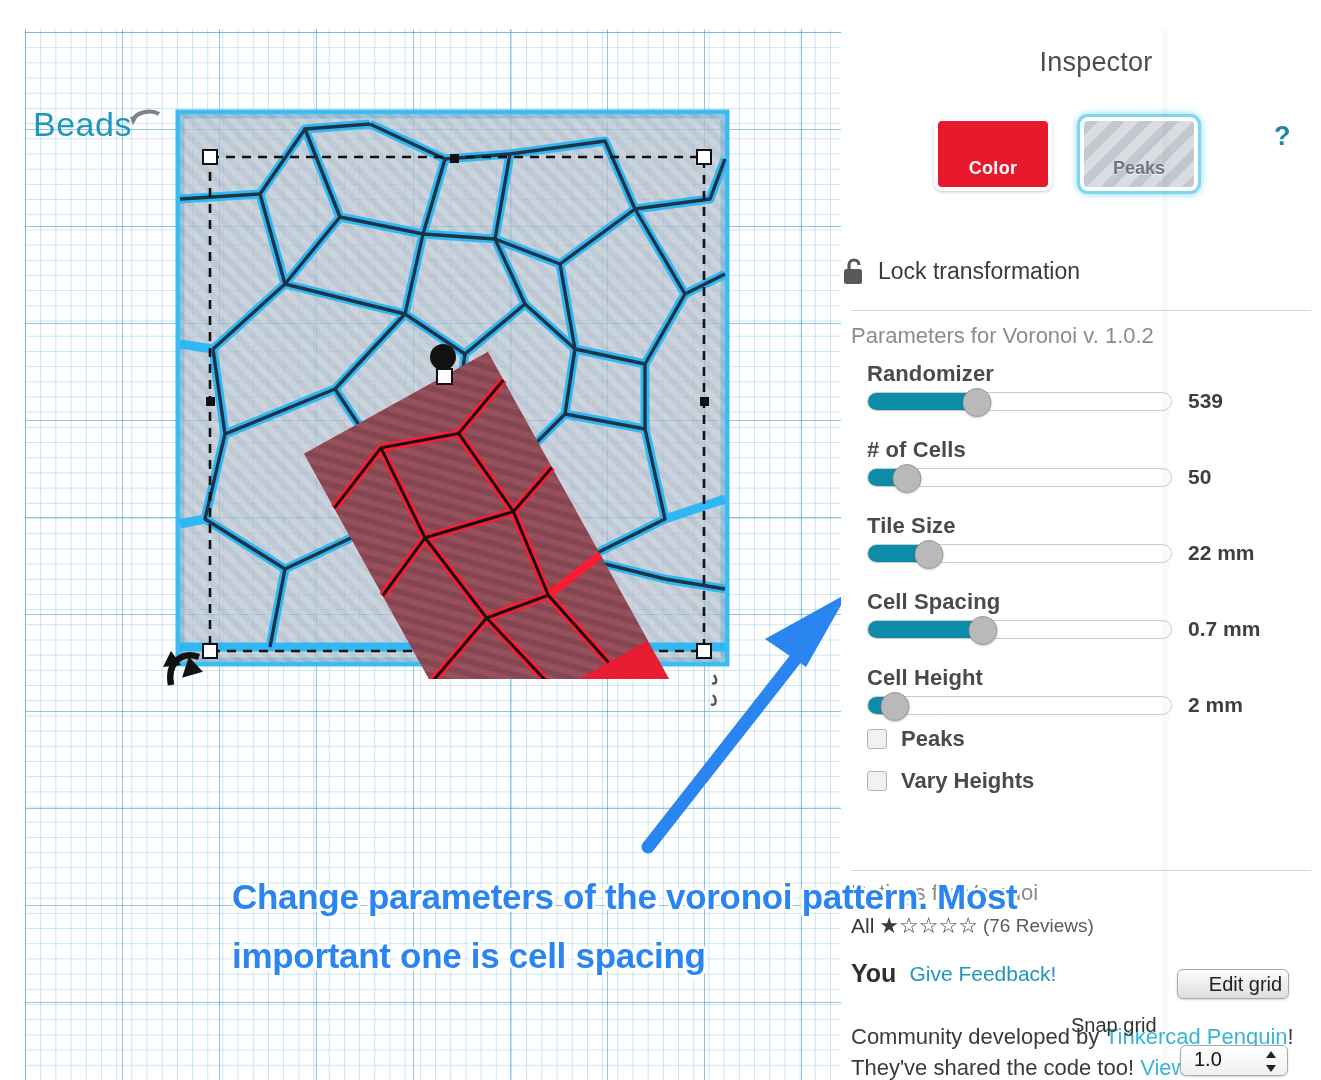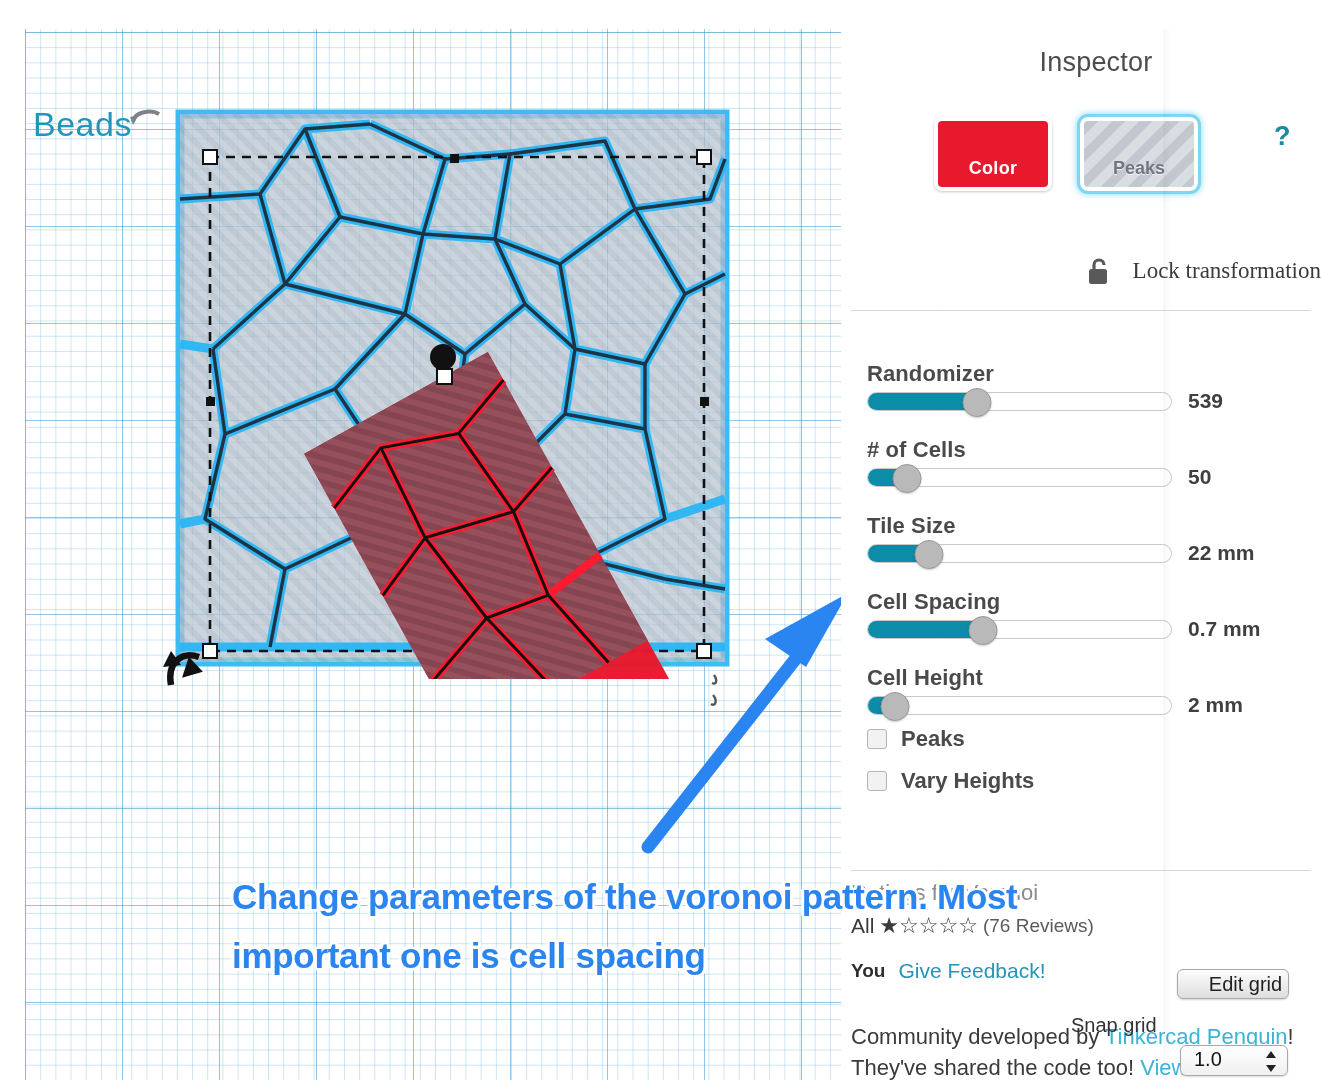--- a/index.html
+++ b/index.html
@@ -122,21 +122,21 @@
   }
   .sw-hole span { color:#6f7680; font-size:18px; font-weight:bold;
     text-shadow: 0 1px 0 rgba(255,255,255,.7); }
 
   .help-q {
     position: absolute; left: 1274px; top: 121px;
     font-size: 27px; font-weight: bold; color: #1b889f;
   }
 
   .lock-row { position: absolute; left: 0; top: 228px; width: 480px;
-    display: flex; align-items: center; justify-content: flex-end; gap: 23px; font-family: Liberation Serif, serif; }
+    display: flex; align-items: center; justify-content: flex-start; gap: 13px; }
   .lock-icon { width: 24px; height: 28px; }
   .lock-row span { font-size: 23px; color: #3b3b3b; }
 
   .hr {
     position: absolute; left: 10px; width: 460px; height: 1px;
     background: #d8d8d8;
   }
   .hr-1 { top: 281px; }
   .hr-2 { top: 841px; }
 
@@ -182,21 +182,21 @@
   .ratings-head { position: absolute; left: 10px; top: 851px;
     font-size: 22px; color: #8c8c8c; }
   .rate-row { position: absolute; left: 10px; top: 884px;
     display: flex; align-items: center; gap: 5px; white-space: nowrap; }
   .rate-row .rlbl { font-size: 21px; color: #3a3a3a; }
   .rate-row .rcount { font-size: 19px; color: #5a5a5a; }
   .star { font-size: 22px; color: #3a3a3a; }
 
   .you-row { position: absolute; left: 10px; top: 930px;
     display: flex; align-items: center; gap: 13px; }
-  .you-row .you { font-size: 19px; font-weight: bold; color: #2f2f2f; }
+  .you-row .you { font-size: 25px; font-weight: bold; color: #2f2f2f; }
   .you-row .fb { font-size: 21px; color: #2196b8; }
 
   .community {
     position: absolute; left: 10px; top: 993px; width: 460px;
     font-size: 22px; color: #3a3a3a; line-height: 1.4;
   }
   .lnk { color: #3bb3d6; }
 
   
   .edit-grid-btn {
@@ -376,20 +376,21 @@
     <div class="swatches">
       <div class="sw sw-color">
         <span>Color</span>
       </div>
       <div class="sw sw-hole">
         <span>Peaks</span>
       </div>
     </div>
 
     <div class="hr hr-1"></div>
+    <div class="params-head">Parameters for Voronoi v. 1.0.2</div>
 
     <div class="param" style="top:332px">
       <div class="param-label">Randomizer</div>
       <div class="track">
         <div class="fill" style="width:36%"></div>
           <div class="knob" style="left:36%"></div>
       </div>
       <div class="val">539</div>
     </div>
 

